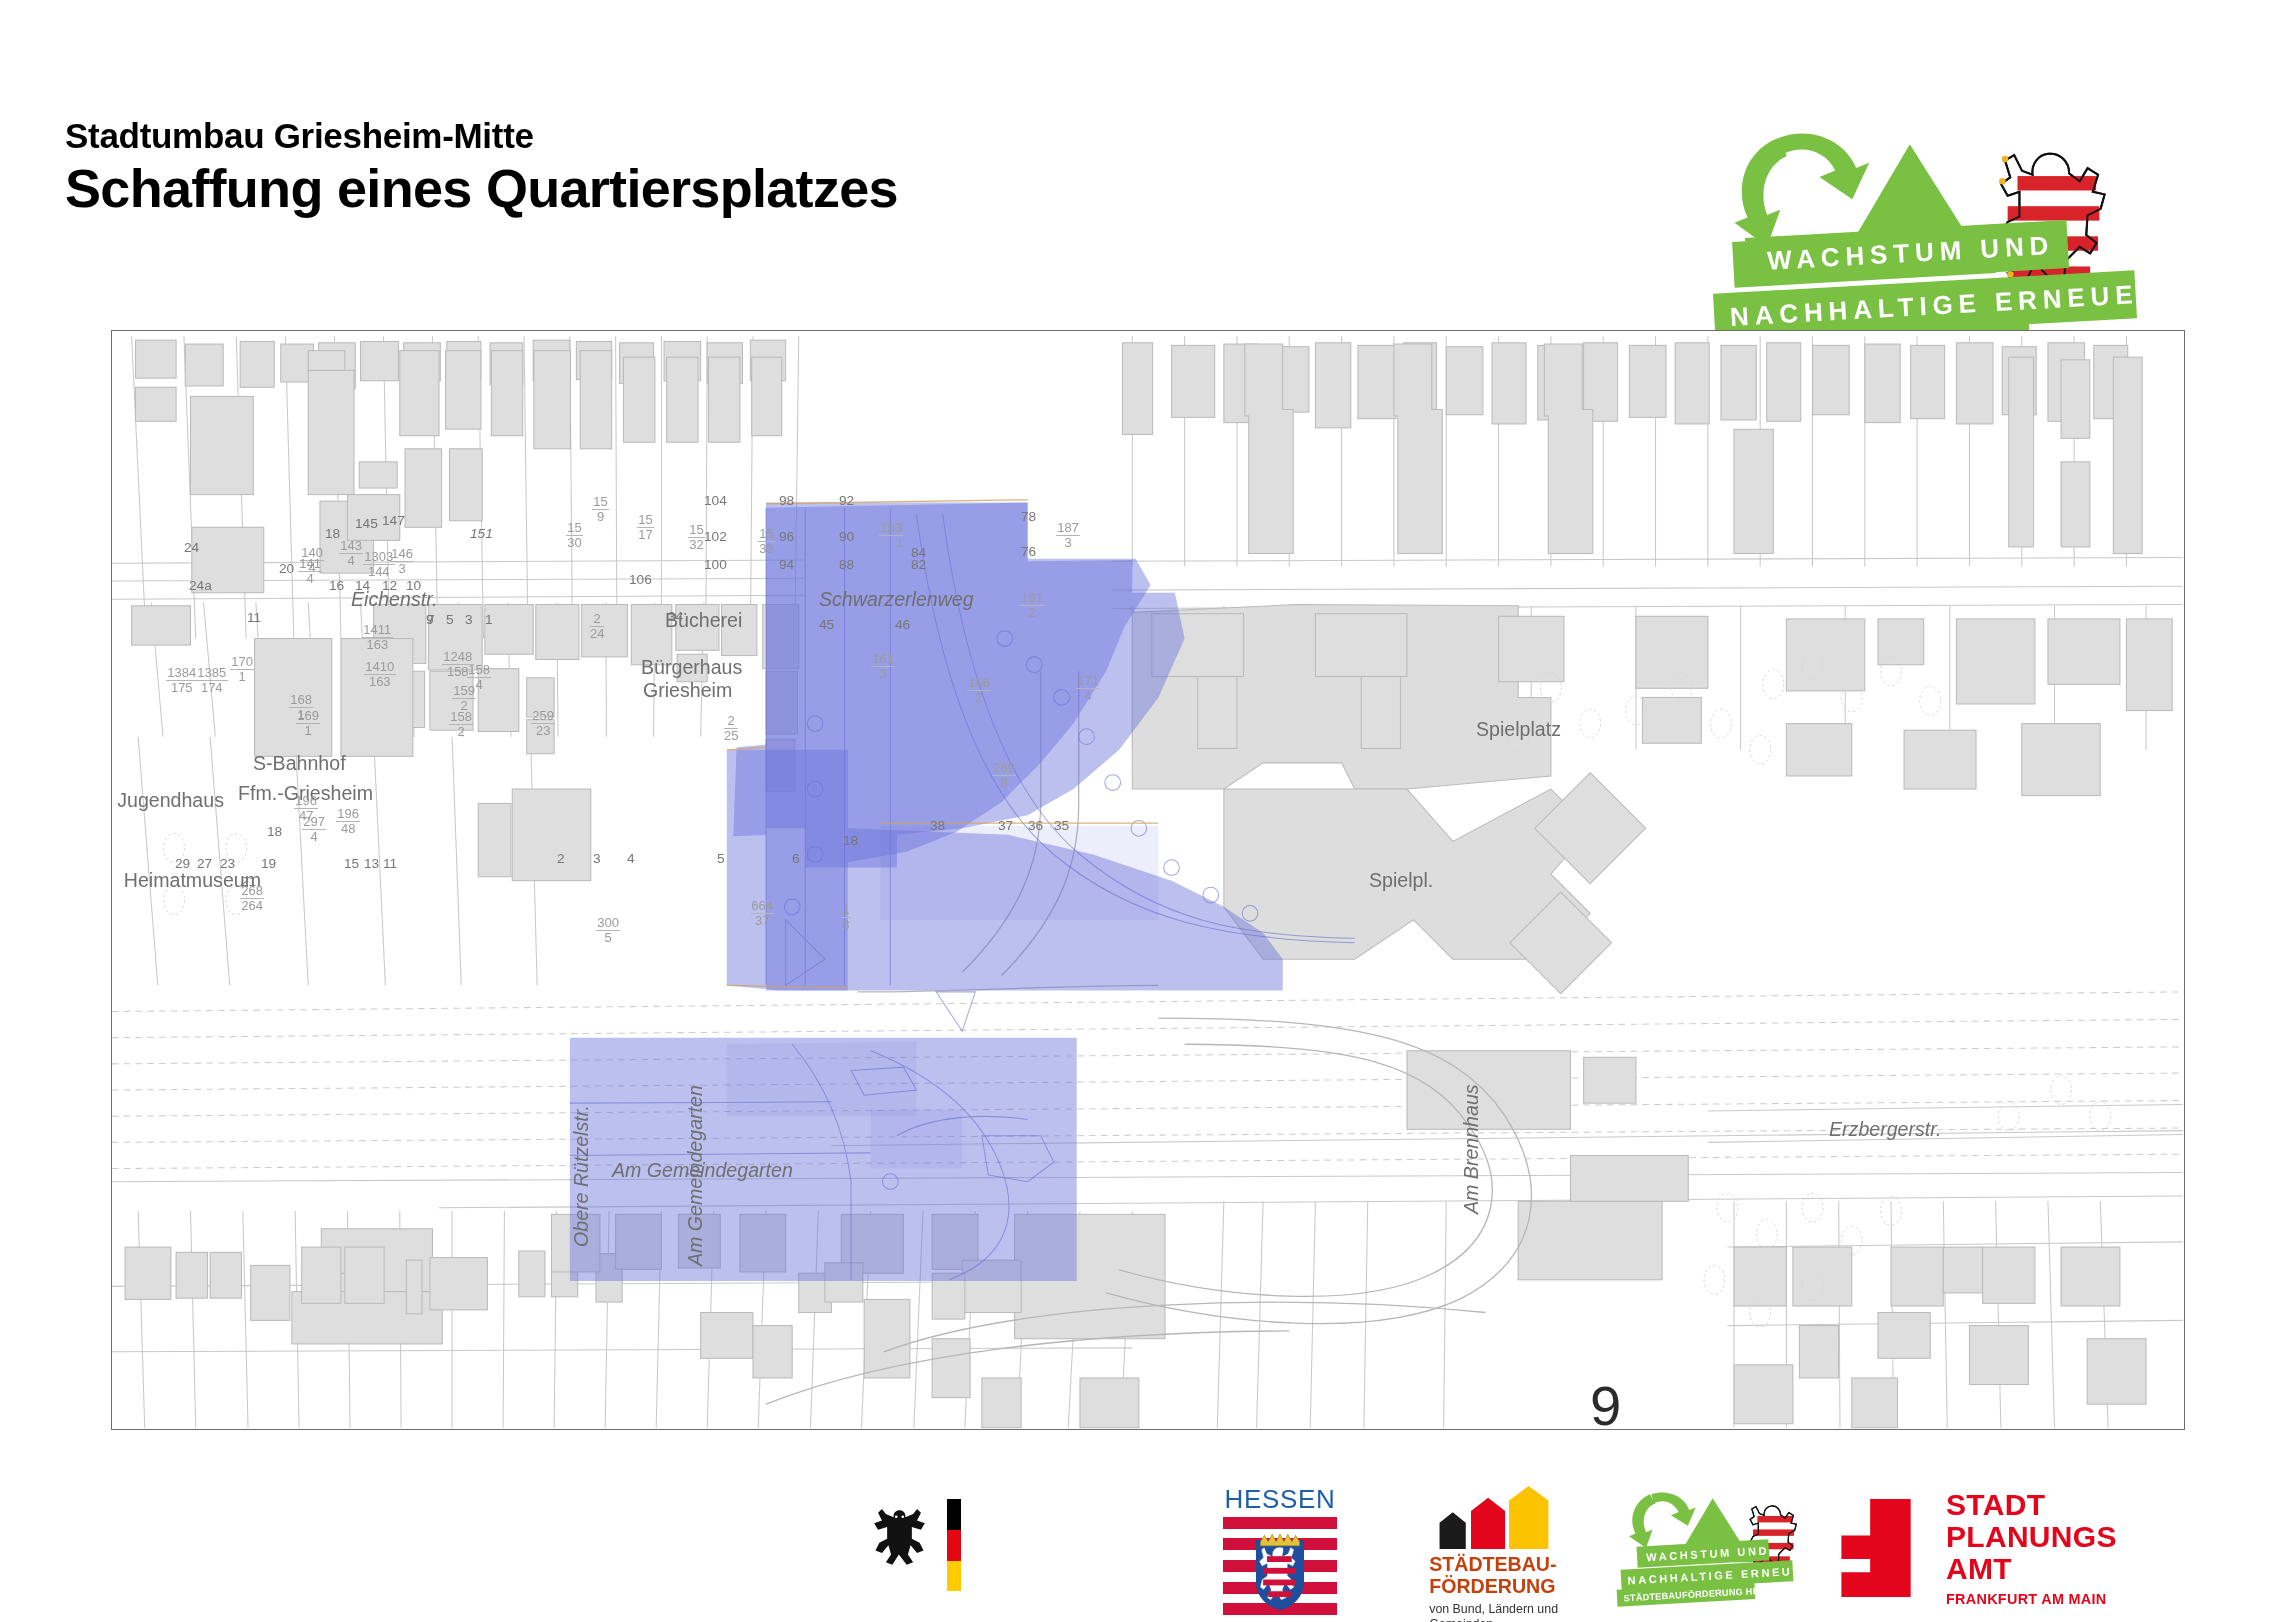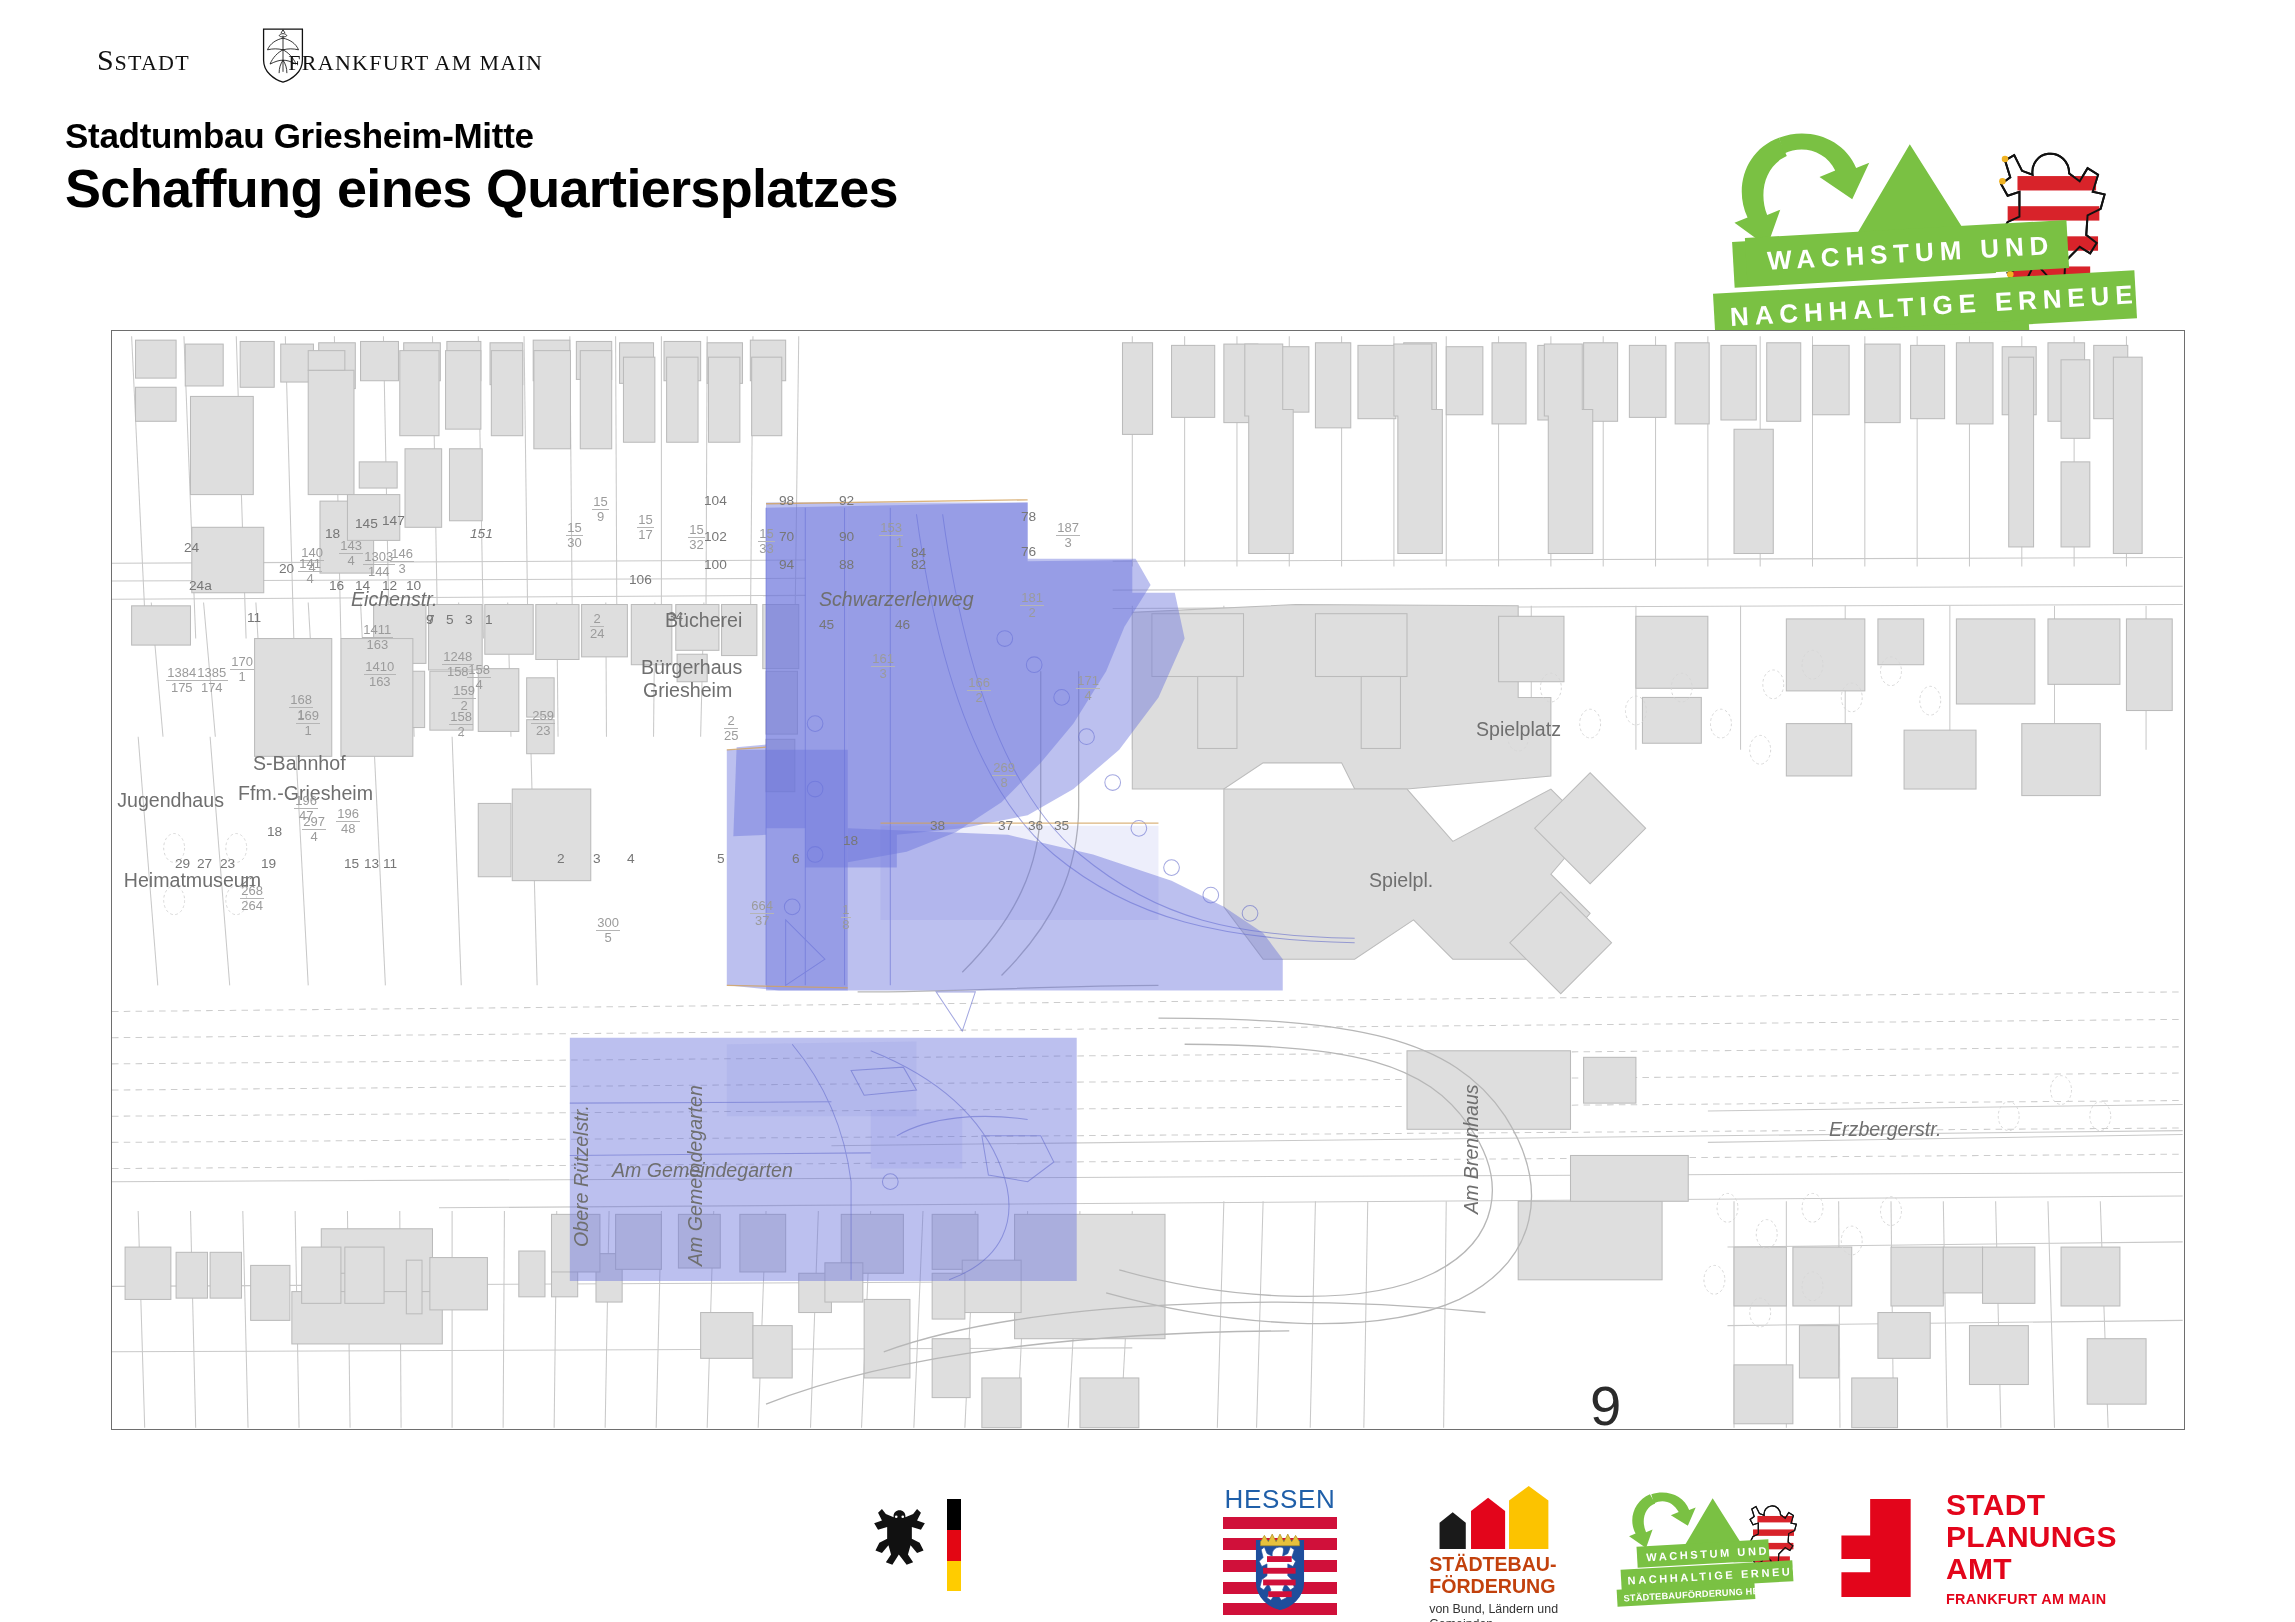--- a/index.html
+++ b/index.html
@@ -89,41 +89,20 @@
   #spa .txt{position:absolute;left:114px;top:2.6px;color:#e3051b;
      font-size:30px;font-weight:bold;line-height:1.06;letter-spacing:0.3px;}
   #spa .sub{position:absolute;left:114px;top:105px;color:#e3051b;
      font-size:14.4px;font-weight:bold;letter-spacing:0.3px;}
 </style>
 </head>
 <body>
 
 <div id="header">
 
-  <div id="city-logo">
-    <svg class="crest" viewBox="0 0 68 88">
-      <path d="M4 4 H64 V52 C64 70 48 82 34 86 C20 82 4 70 4 52 Z" fill="#fff" stroke="#111" stroke-width="2"></path>
-      <g fill="none" stroke="#111" stroke-width="1.3">
-        <path d="M34 14 L34 70"></path>
-        <path d="M34 18 C24 20 14 26 10 36 C18 34 26 34 34 36"></path>
-        <path d="M34 18 C44 20 54 26 58 36 C50 34 42 34 34 36"></path>
-        <path d="M34 36 C26 40 18 48 14 58 C22 54 28 52 34 52"></path>
-        <path d="M34 36 C42 40 50 48 54 58 C46 54 40 52 34 52"></path>
-        <path d="M34 52 C30 58 28 64 28 72 M34 52 C38 58 40 64 40 72"></path>
-        <path d="M28 14 C30 10 38 10 40 14 C38 17 30 17 28 14Z"></path>
-        <path d="M31 10 L34 5 L37 10"></path>
-      </g>
-    </svg>
-    <div class="txt">
-      <span class="sm" style="display:inline-block;width:131px;">
-        <span class="big">S</span><span class="sm" style="text-transform:uppercase;font-size:22px;letter-spacing:1.3px;">Stadt</span>
-      </span>
-      <span class="sm" style="text-transform:uppercase;font-size:22px;letter-spacing:1.3px;margin-left:52px;">Frankfurt am Main</span>
-    </div>
-  </div>
 
   <div id="subtitle">Stadtumbau Griesheim-Mitte</div>
   <div id="maintitle">Schaffung eines Quartiersplatzes</div>
 
   <div id="wachstum-logo">
     <svg style="position:absolute;left:0;top:0;width:471px;height:262px;" viewBox="0 0 720 400">
       <path d="M110 30 C60 48 40 105 62 152 L42 160 L92 196 L112 140 L92 148 C78 112 90 72 122 58 Z" fill="#7ac143"></path>
       <path d="M150 38 C196 20 250 40 268 84 L288 76 L262 132 L212 98 L236 88 C222 58 186 48 158 62 Z" fill="#7ac143" transform="translate(-40,-8)"></path>
       <path d="M310 40 L430 230 L370 230 L370 186 L348 230 L198 230 Z" fill="#7ac143"></path>
       <rect x="40" y="178" width="400" height="70" fill="#7ac143" transform="rotate(-3.2 240 213)"></rect>
@@ -637,21 +616,21 @@
       <div class="mlabel hnum" style="left: 314px; top: 281px;">9</div>
       <div class="mlabel hnum" style="left: 315px; top: 281px;">7</div>
       <div class="mlabel hnum" style="left: 334px; top: 281px;">5</div>
       <div class="mlabel hnum" style="left: 353px; top: 281px;">3</div>
       <div class="mlabel hnum" style="left: 373px; top: 281px;">1</div>
       <div class="mlabel hnum" style="left: 592px; top: 162px;">104</div>
       <div class="mlabel hnum" style="left: 667px; top: 162px;">98</div>
       <div class="mlabel hnum" style="left: 727px; top: 162px;">92</div>
       <div class="mlabel hnum" style="left: 909px; top: 178px;">78</div>
       <div class="mlabel hnum" style="left: 592px; top: 198px;">102</div>
-      <div class="mlabel hnum" style="left: 667px; top: 198px;">70</div>
+      <div class="mlabel hnum" style="left: 667px; top: 198px;">96</div>
       <div class="mlabel hnum" style="left: 727px; top: 198px;">90</div>
       <div class="mlabel hnum" style="left: 799px; top: 214px;">84</div>
       <div class="mlabel hnum" style="left: 592px; top: 226px;">100</div>
       <div class="mlabel hnum" style="left: 667px; top: 226px;">94</div>
       <div class="mlabel hnum" style="left: 727px; top: 226px;">88</div>
       <div class="mlabel hnum" style="left: 799px; top: 226px;">82</div>
       <div class="mlabel hnum" style="left: 909px; top: 213px;">76</div>
       <div class="mlabel hnum" style="left: 517px; top: 241px;">106</div>
       <div class="mlabel hnum" style="left: 707px; top: 286px;">45</div>
       <div class="mlabel hnum" style="left: 783px; top: 286px;">46</div>

